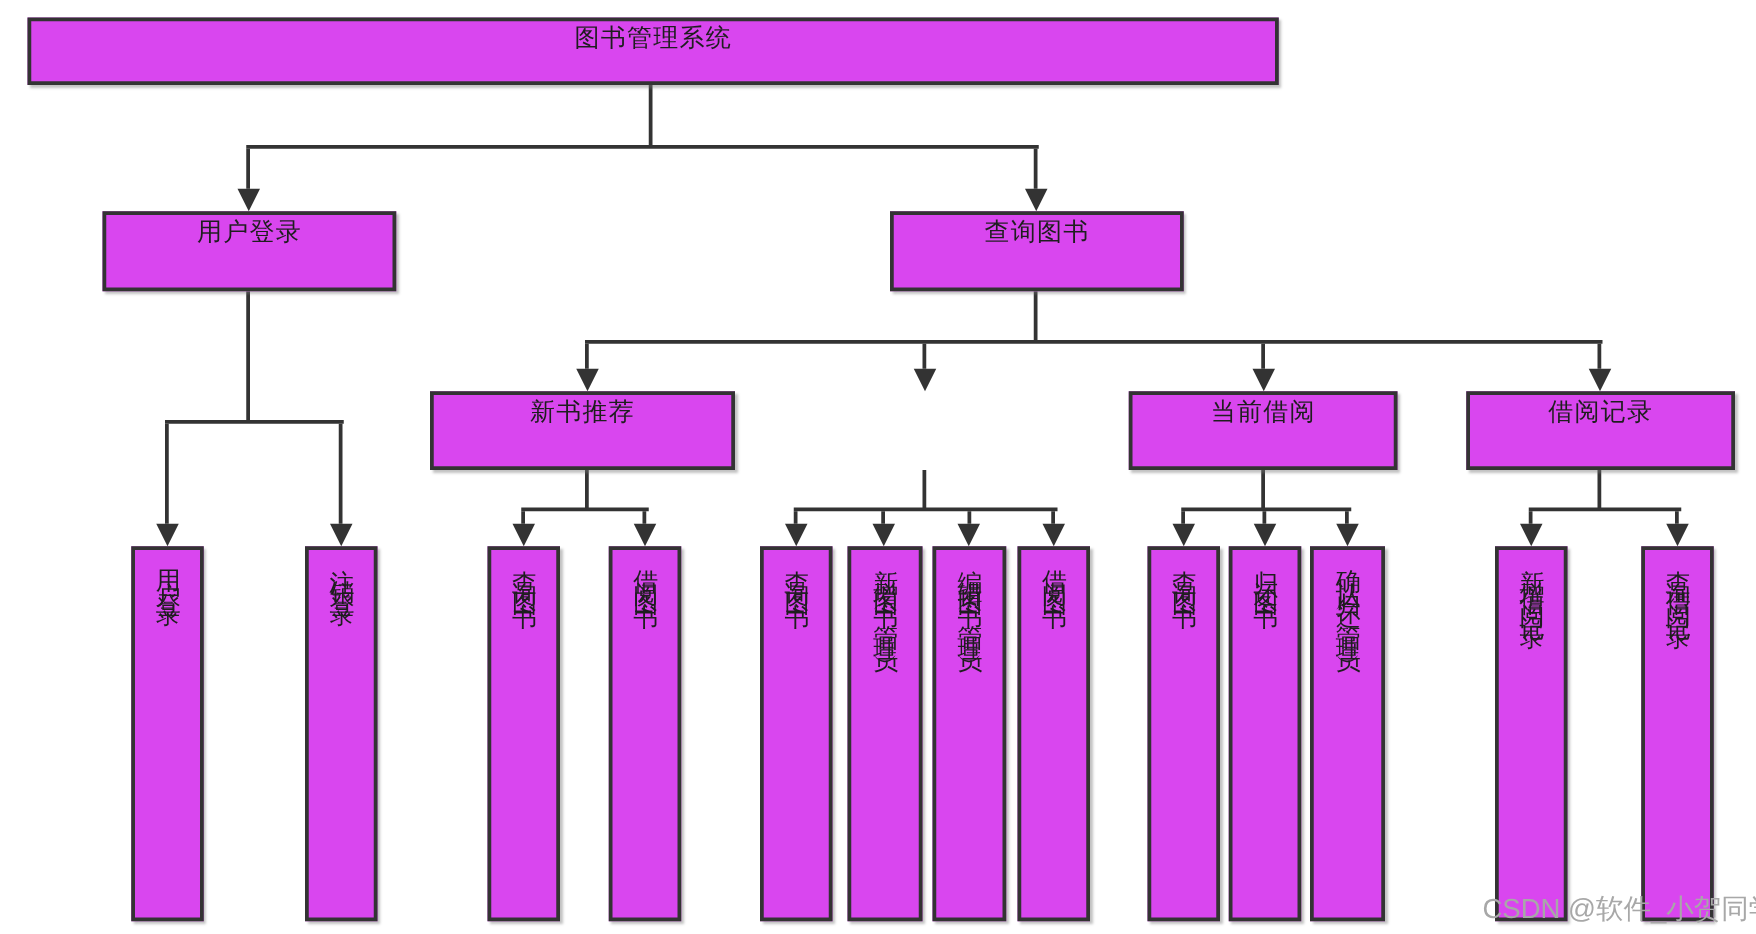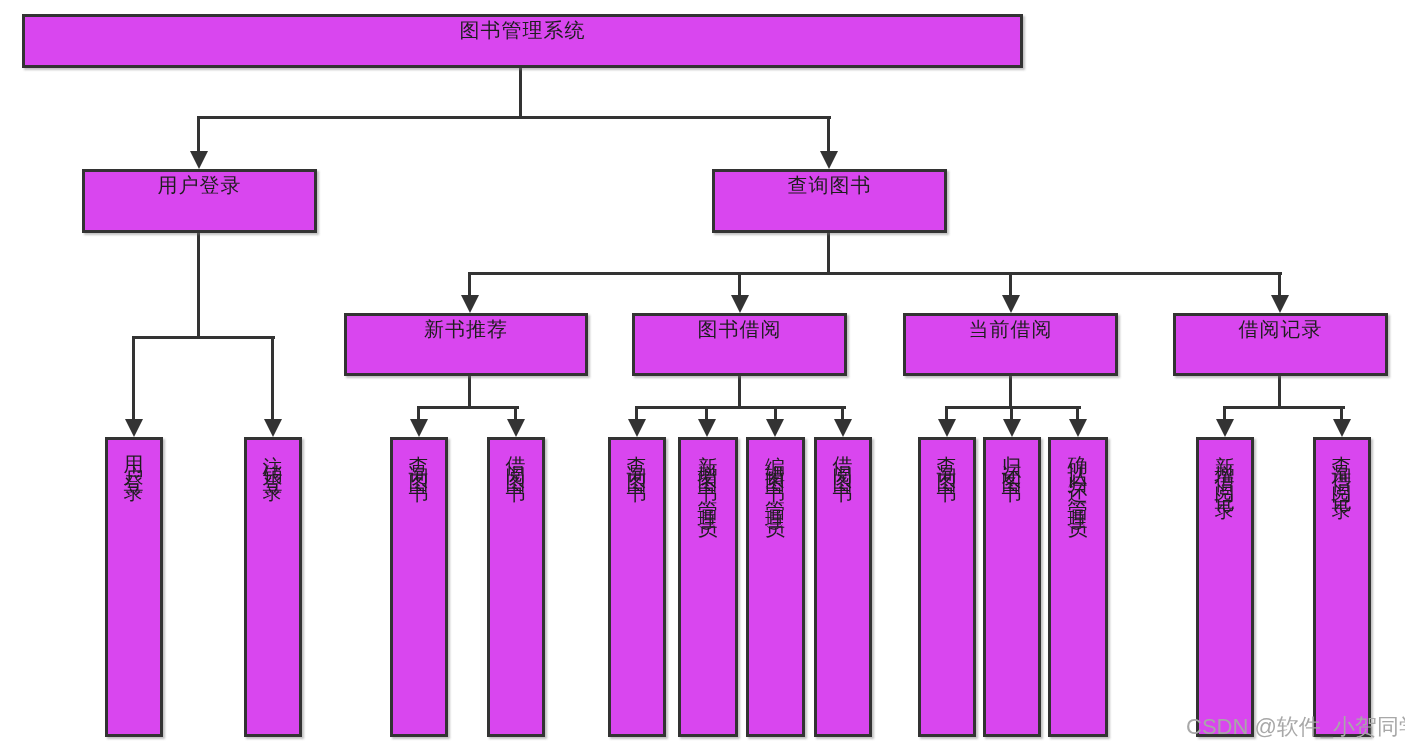--- a/index.html
+++ b/index.html
@@ -134,23 +134,20 @@
   <div class="box" style="left:82px;top:169px;width:235px;height:64px">
     <span class="hlabel">用户登录</span>
   </div>
   <div class="box" style="left:712px;top:169px;width:235px;height:64px">
     <span class="hlabel">查询图书</span>
   </div>
 
   <div class="box" style="left:344px;top:313px;width:244px;height:63px">
     <span class="hlabel">新书推荐</span>
   </div>
-  <div class="box" style="left:632px;top:313px;width:215px;height:63px">
-    <span class="hlabel">图书借阅</span>
-  </div>
   <div class="box" style="left:1173px;top:313px;width:215px;height:63px">
     <span class="hlabel">借阅记录</span>
   </div>
   <div class="box" style="left:903px;top:313px;width:215px;height:63px">
     <span class="hlabel">当前借阅</span>
   </div>
 
   <div class="box" style="left:105px;top:437px;width:58px;height:300px">
     <span class="vtext">用户登录</span>
   </div>

